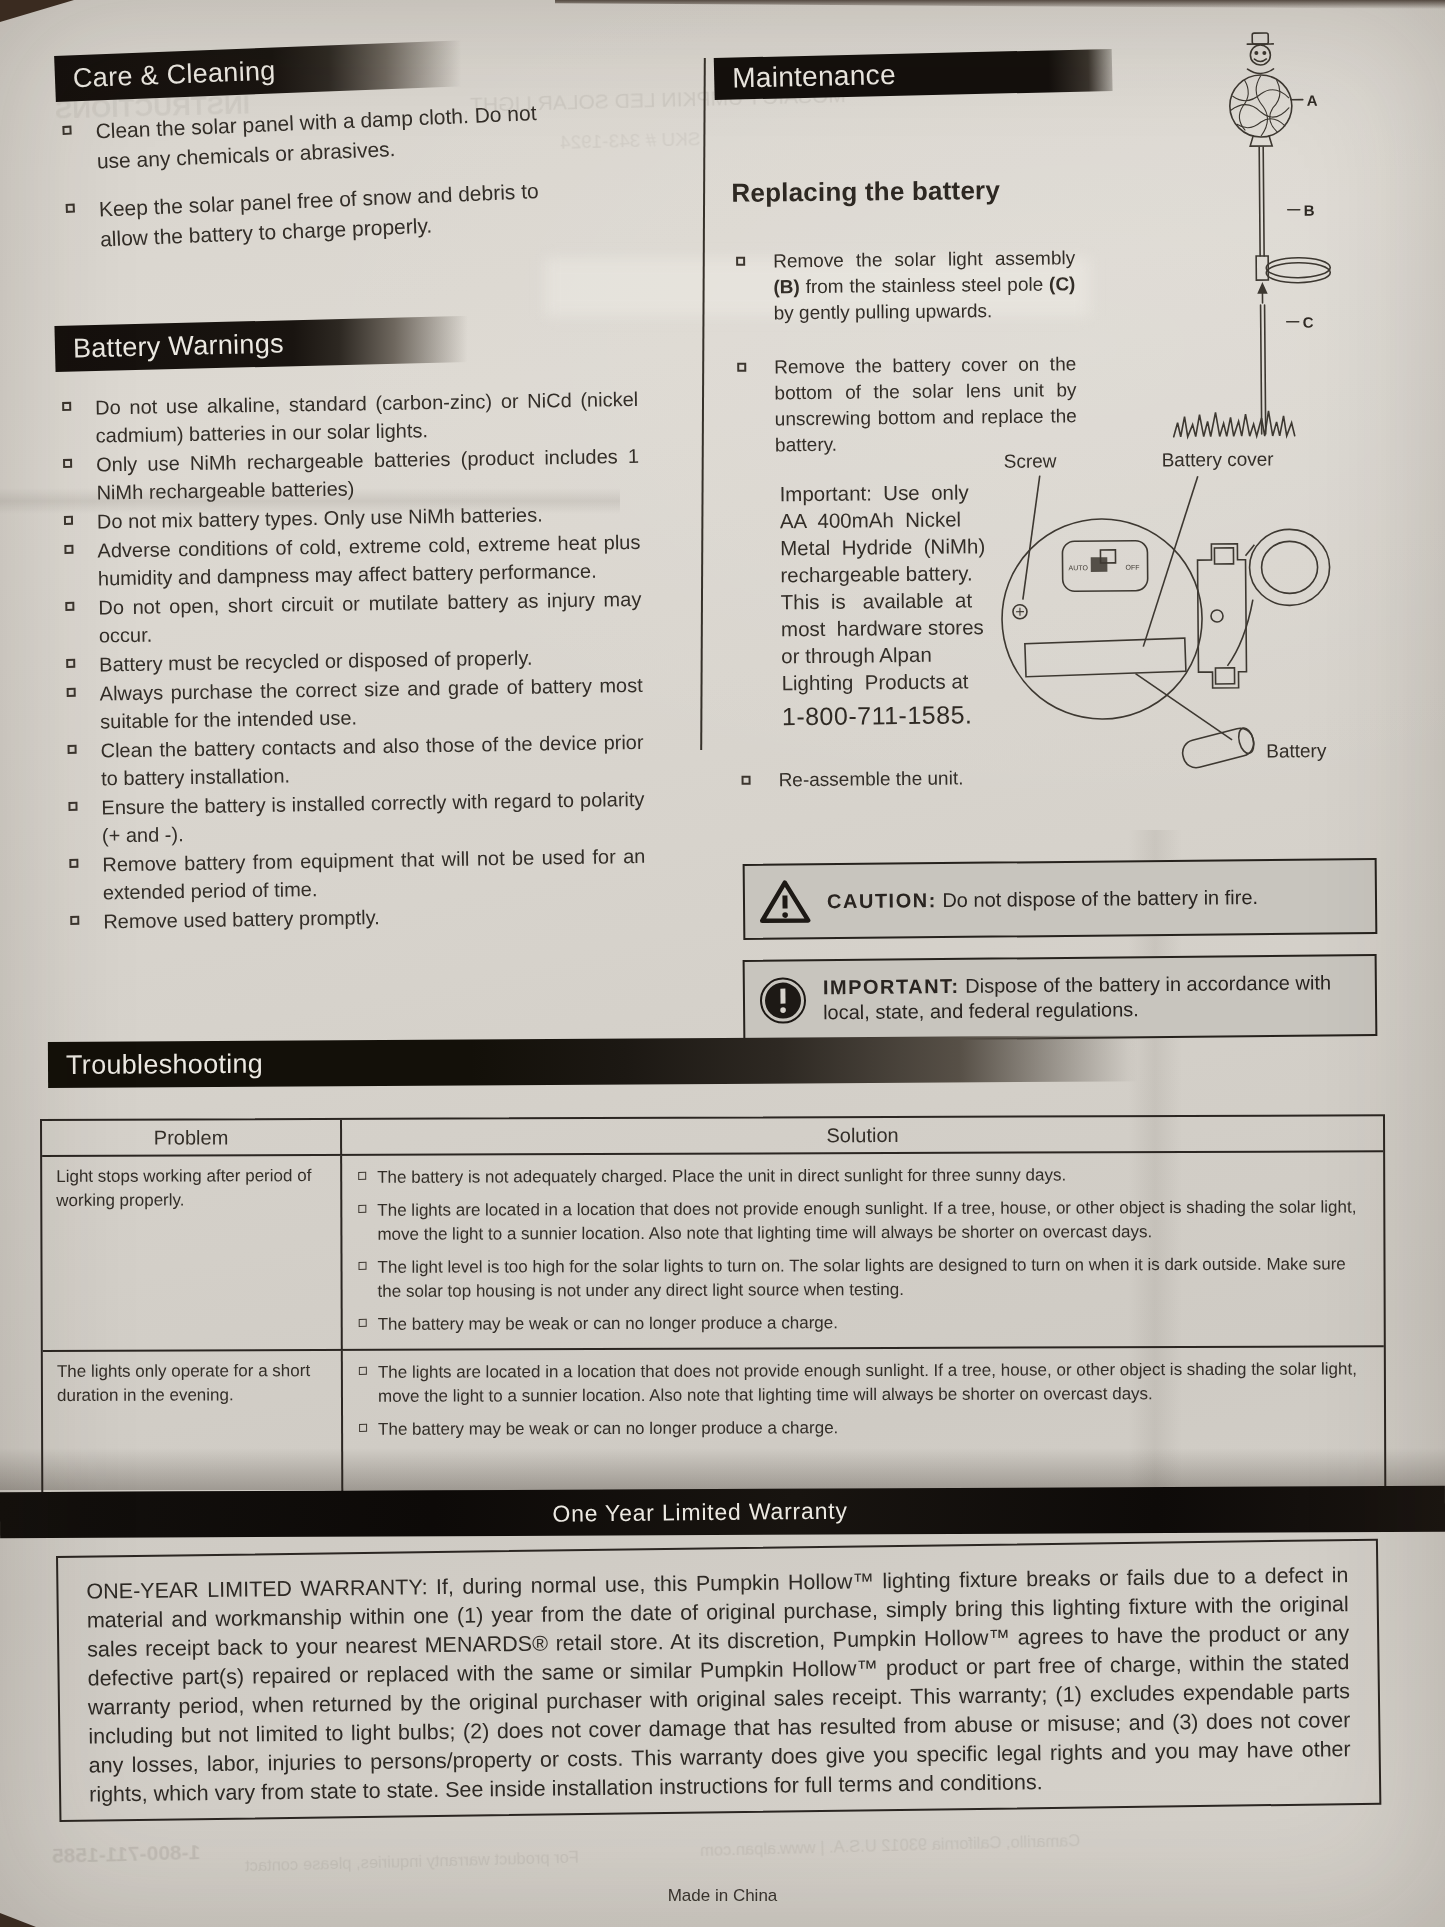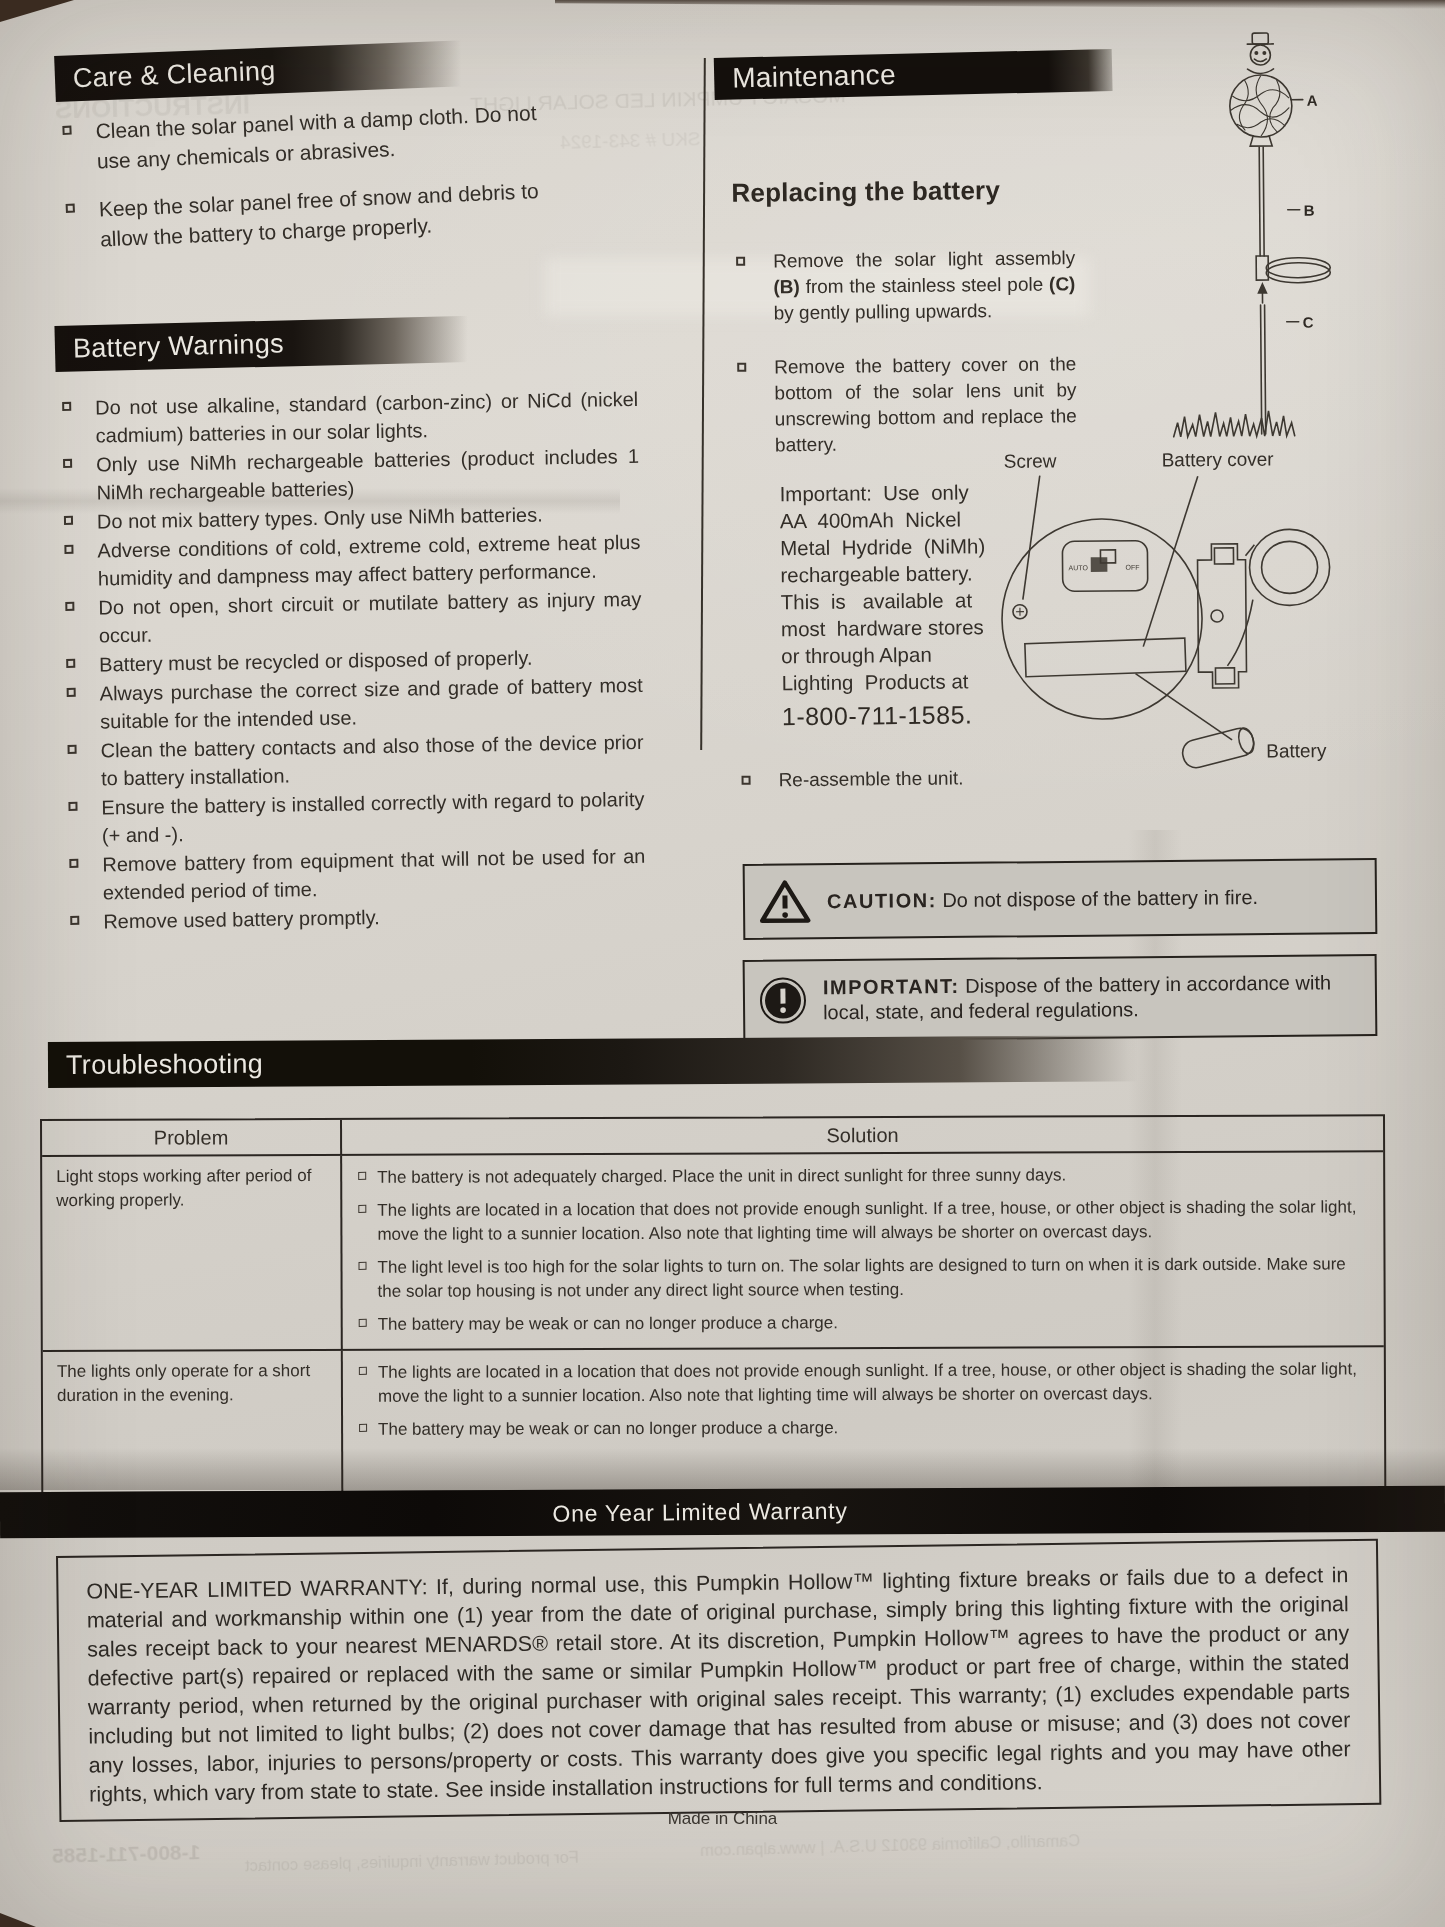--- a/index.html
+++ b/index.html
@@ -113,21 +113,21 @@
   .warranty-box p { font-size:21.5px; line-height:29px; text-align:justify; color:#2e2a25; }
 
   
   .ghost { position:absolute; color:#6b655c; transform:scaleX(-1) rotate(1.5deg); filter:blur(.7px); white-space:nowrap; }
   .g-instructions { left:55px; top:92px; font-size:26px; font-weight:700; opacity:.09; }
   .g-product { left:470px; top:88px; font-size:21px; opacity:.12; }
   .g-sku { left:560px; top:130px; font-size:19px; opacity:.10; }
   .g-phone { left:52px; top:1842px; font-size:21px; font-weight:700; opacity:.16; }
   .g-contact { left:245px; top:1852px; font-size:16.5px; opacity:.13; }
   .g-address { left:700px; top:1836px; font-size:16.5px; opacity:.13; }
-  .made-in { position:absolute; left:50%; transform:translateX(-50%); top:1809px; font-size:17px; color:#3a352f; }
+  .made-in { position:absolute; left:50%; transform:translateX(-50%); top:1886px; font-size:17px; color:#3a352f; }
 </style>
 </head>
 <body>
 
 <div id="stage">
   <div class="paper">
 
     <div class="shade crease-left"></div>
     <div class="shade fold-v"></div>
     <div class="shade patch1"></div>

